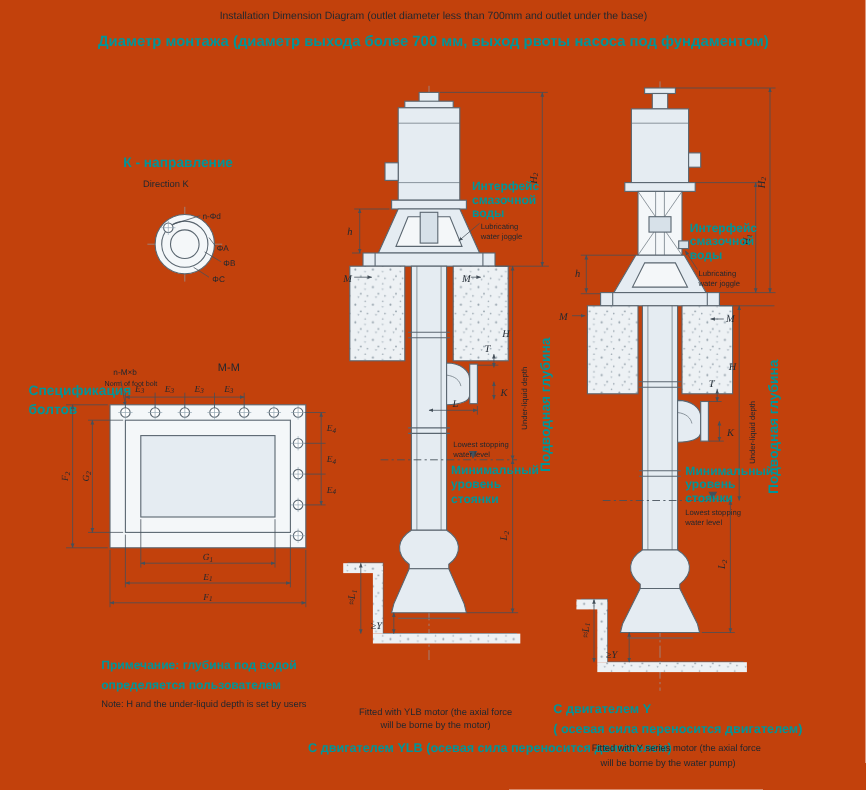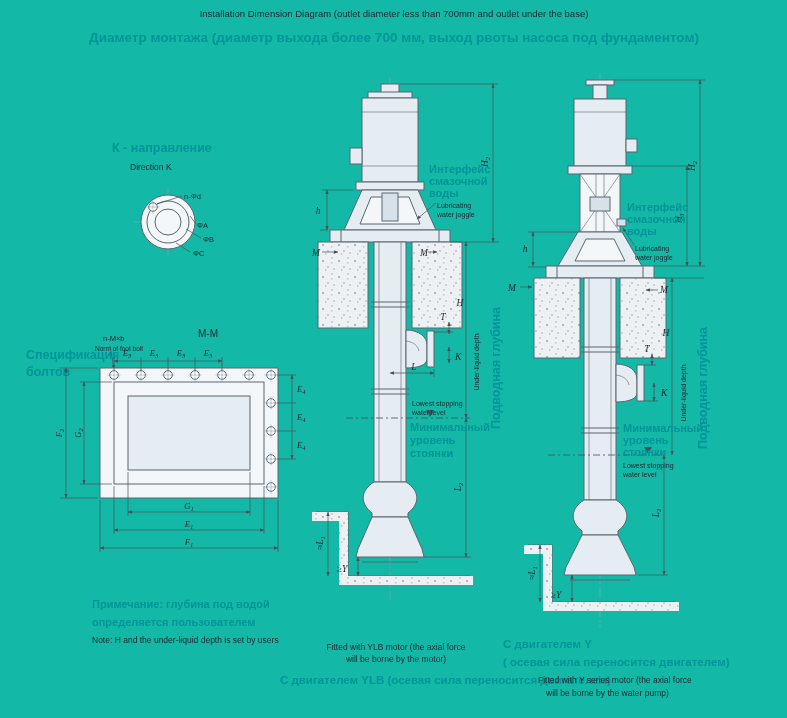--- a/index.html
+++ b/index.html
@@ -1,16 +1,16 @@
 <!DOCTYPE html>
 <html><head>
 <meta charset="utf-8">
 <style>
   html,body{margin:0;background:#fff}
-  .stage{position:relative;width:787px;height:718px;background:#14b8a6;overflow:hidden;font-family:"Liberation Sans",sans-serif}
+  .stage{position:relative;width:787px;height:718px;background:#c2410c;overflow:hidden;font-family:"Liberation Sans",sans-serif}
   svg{position:absolute;left:0;top:0}
   text{font-family:"Liberation Sans",sans-serif;fill:#1e2730}
   .teal{fill:#009599;font-weight:bold}
   .t95{font-size:9.5px}
   .t10{font-size:10px}
   .t11{font-size:11px}
   .t115{font-size:11.5px}
   .t125{font-size:12.5px}
   .t135{font-size:13.5px}
   .ts{font-size:7px}

